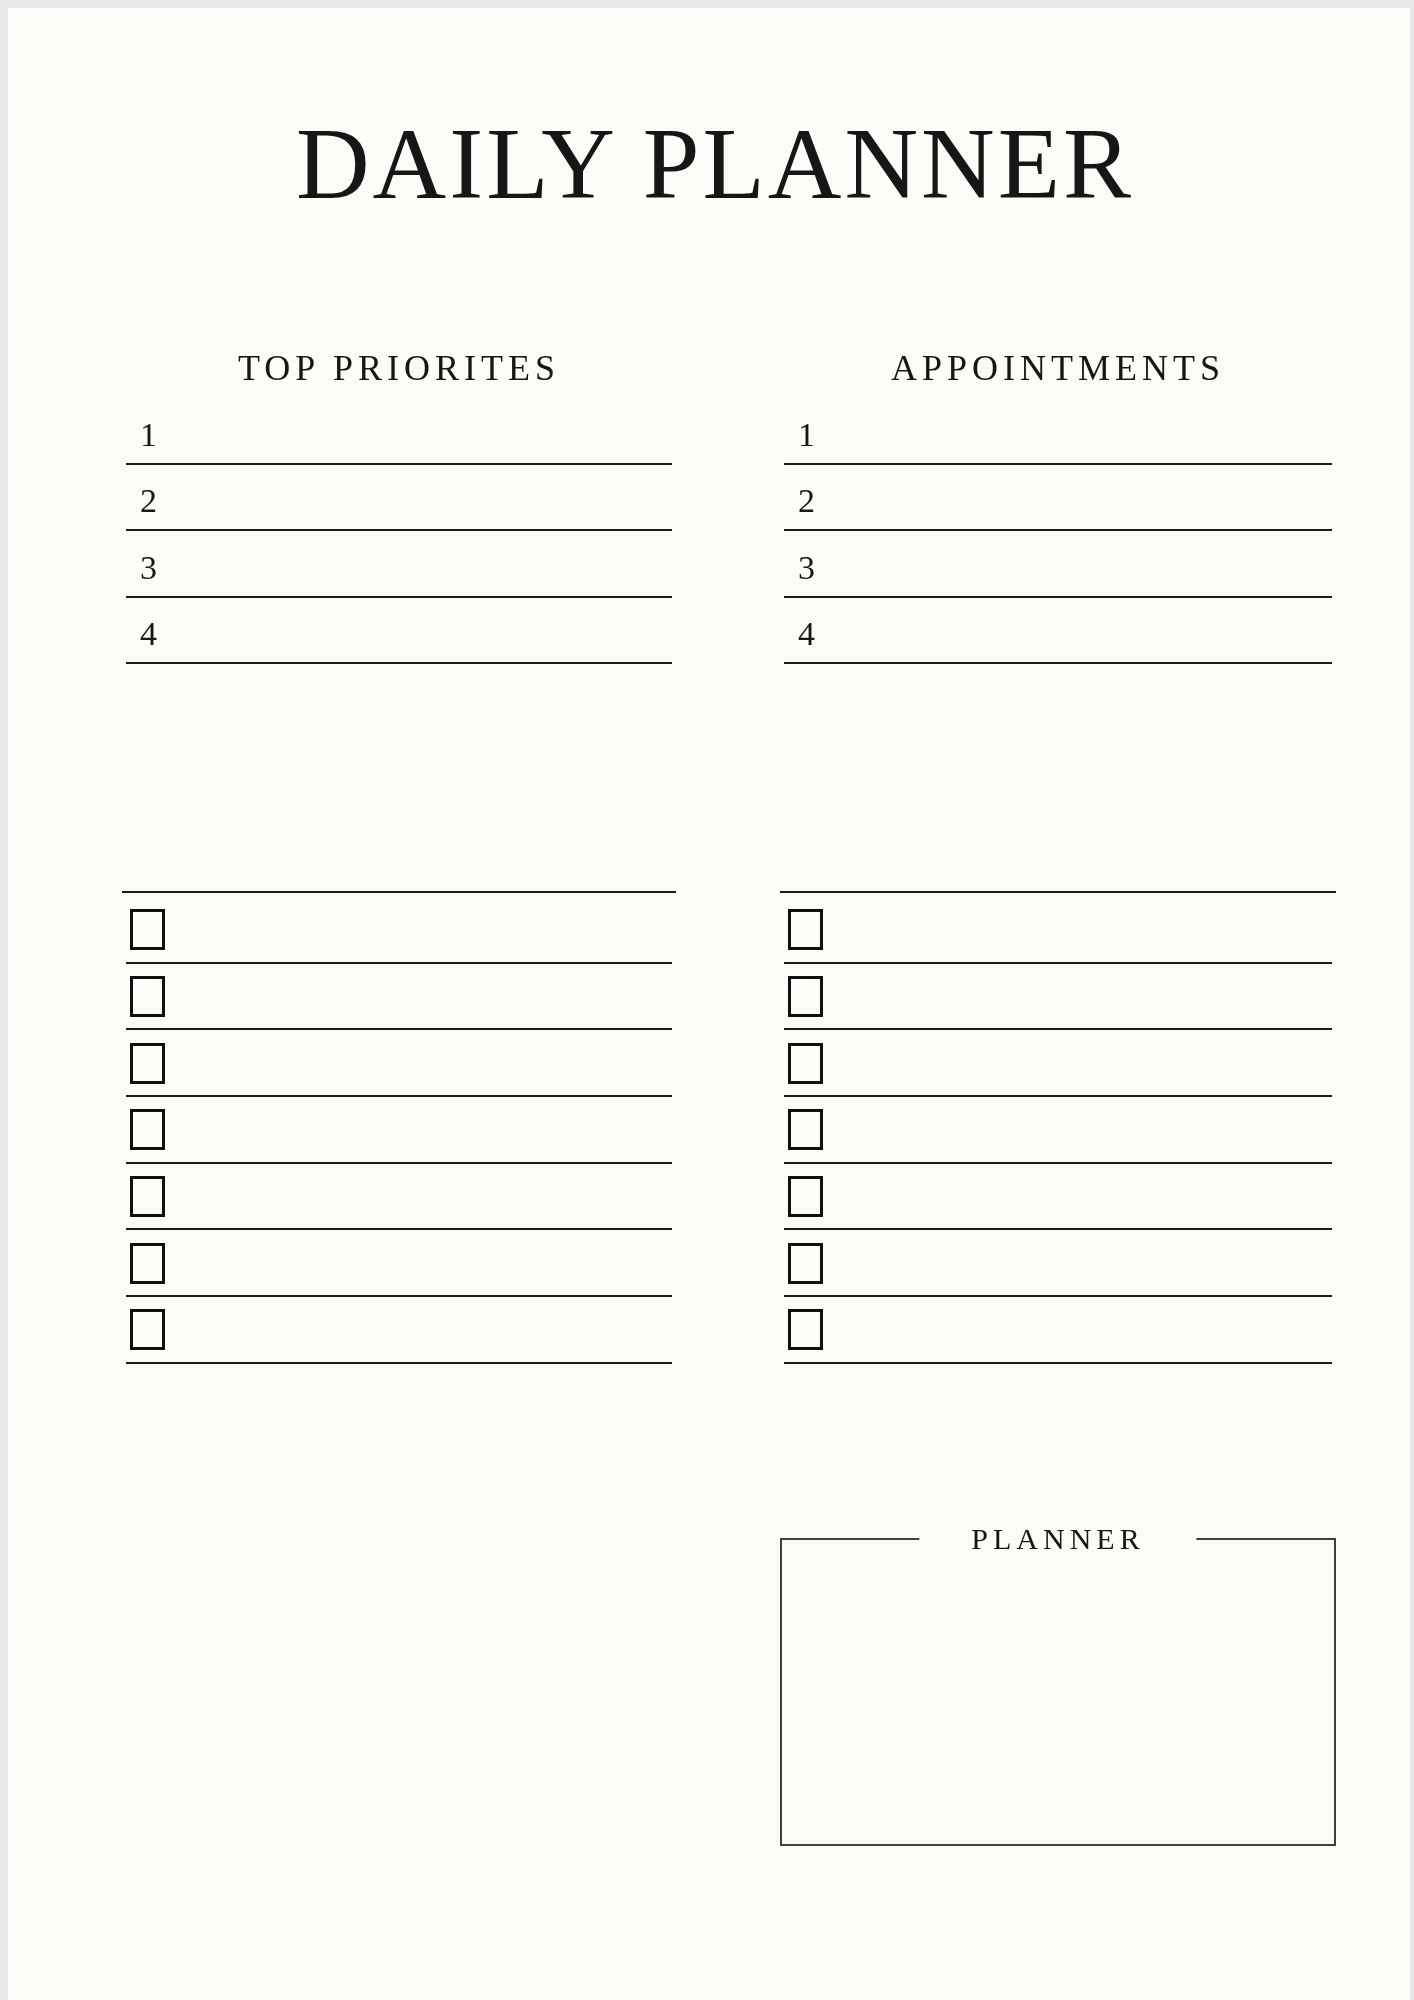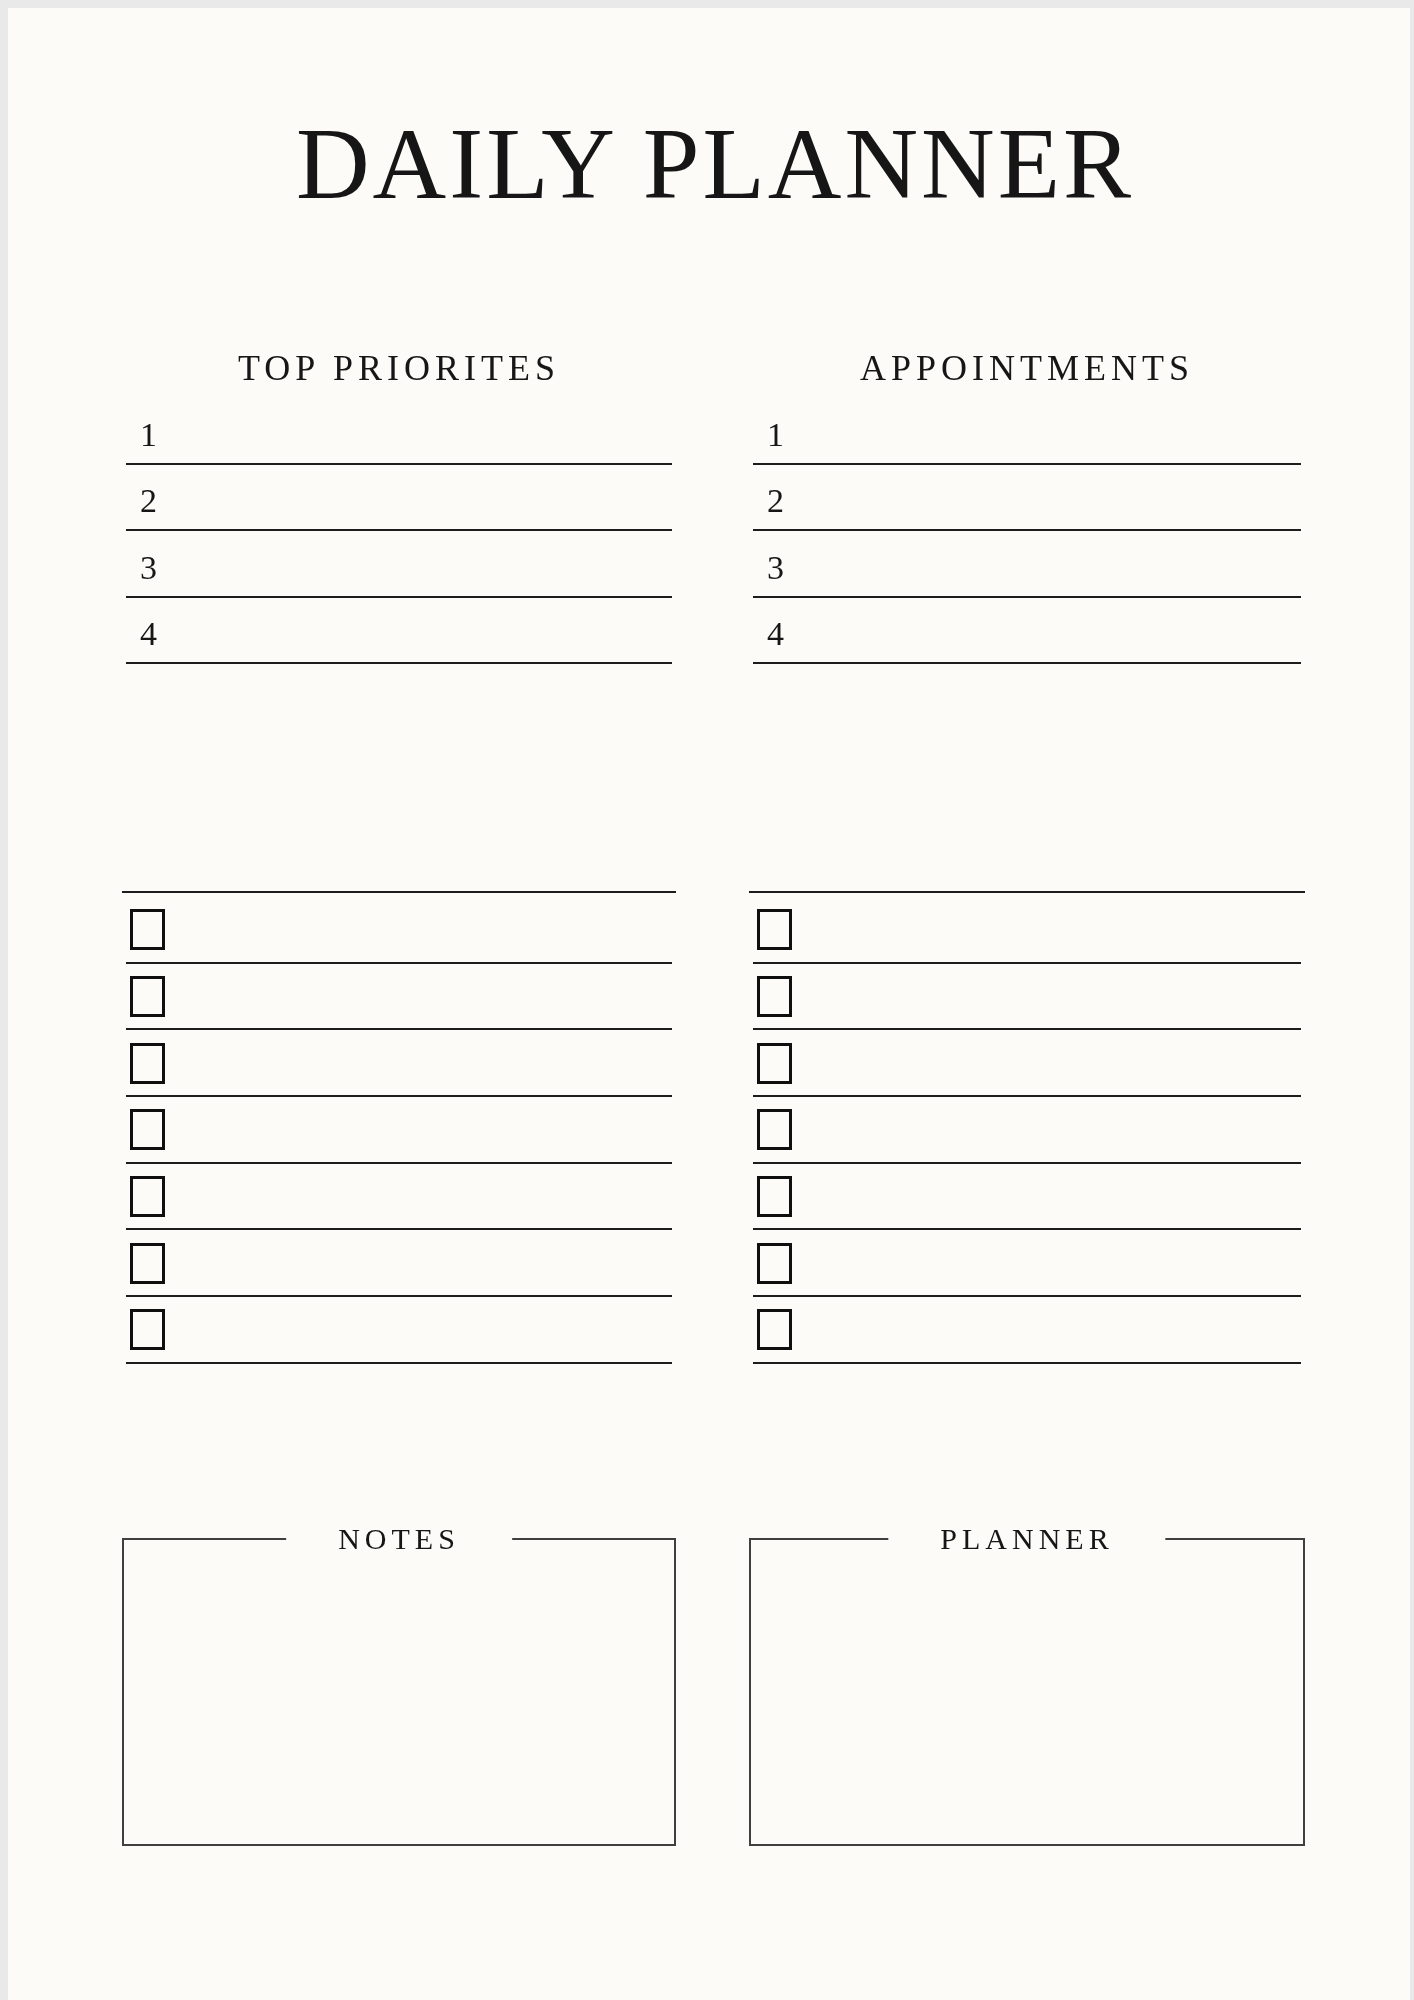--- a/index.html
+++ b/index.html
@@ -30,21 +30,21 @@
     text-align: center;
     font-size: 102px;
     font-weight: 400;
     letter-spacing: 3px;
     line-height: 1.1;
     white-space: nowrap;
   }
 
   
   .col-left  { left: 114px; width: 554px; }
-  .col-right { left: 741px; width: 556px; }
+  .col-right { left: 772px; width: 556px; }
 
   
   .section-header {
     position: absolute;
     text-align: center;
     font-size: 36px;
     letter-spacing: 5px;
     line-height: 38px;
     white-space: nowrap;
   }
@@ -187,21 +187,18 @@
         <span class="checkbox"></span>
       </div>
     <div class="todo-row">
         <span class="checkbox"></span>
       </div>
     <div class="todo-row">
         <span class="checkbox"></span>
       </div>
   </div>
 
-  <div class="legend-box col-left">
-    <span class="legend">NOTES</span>
-  </div>
 
   <div class="legend-box col-right">
     <span class="legend">PLANNER</span>
   </div>
 
 </div>
 
 </body></html>

